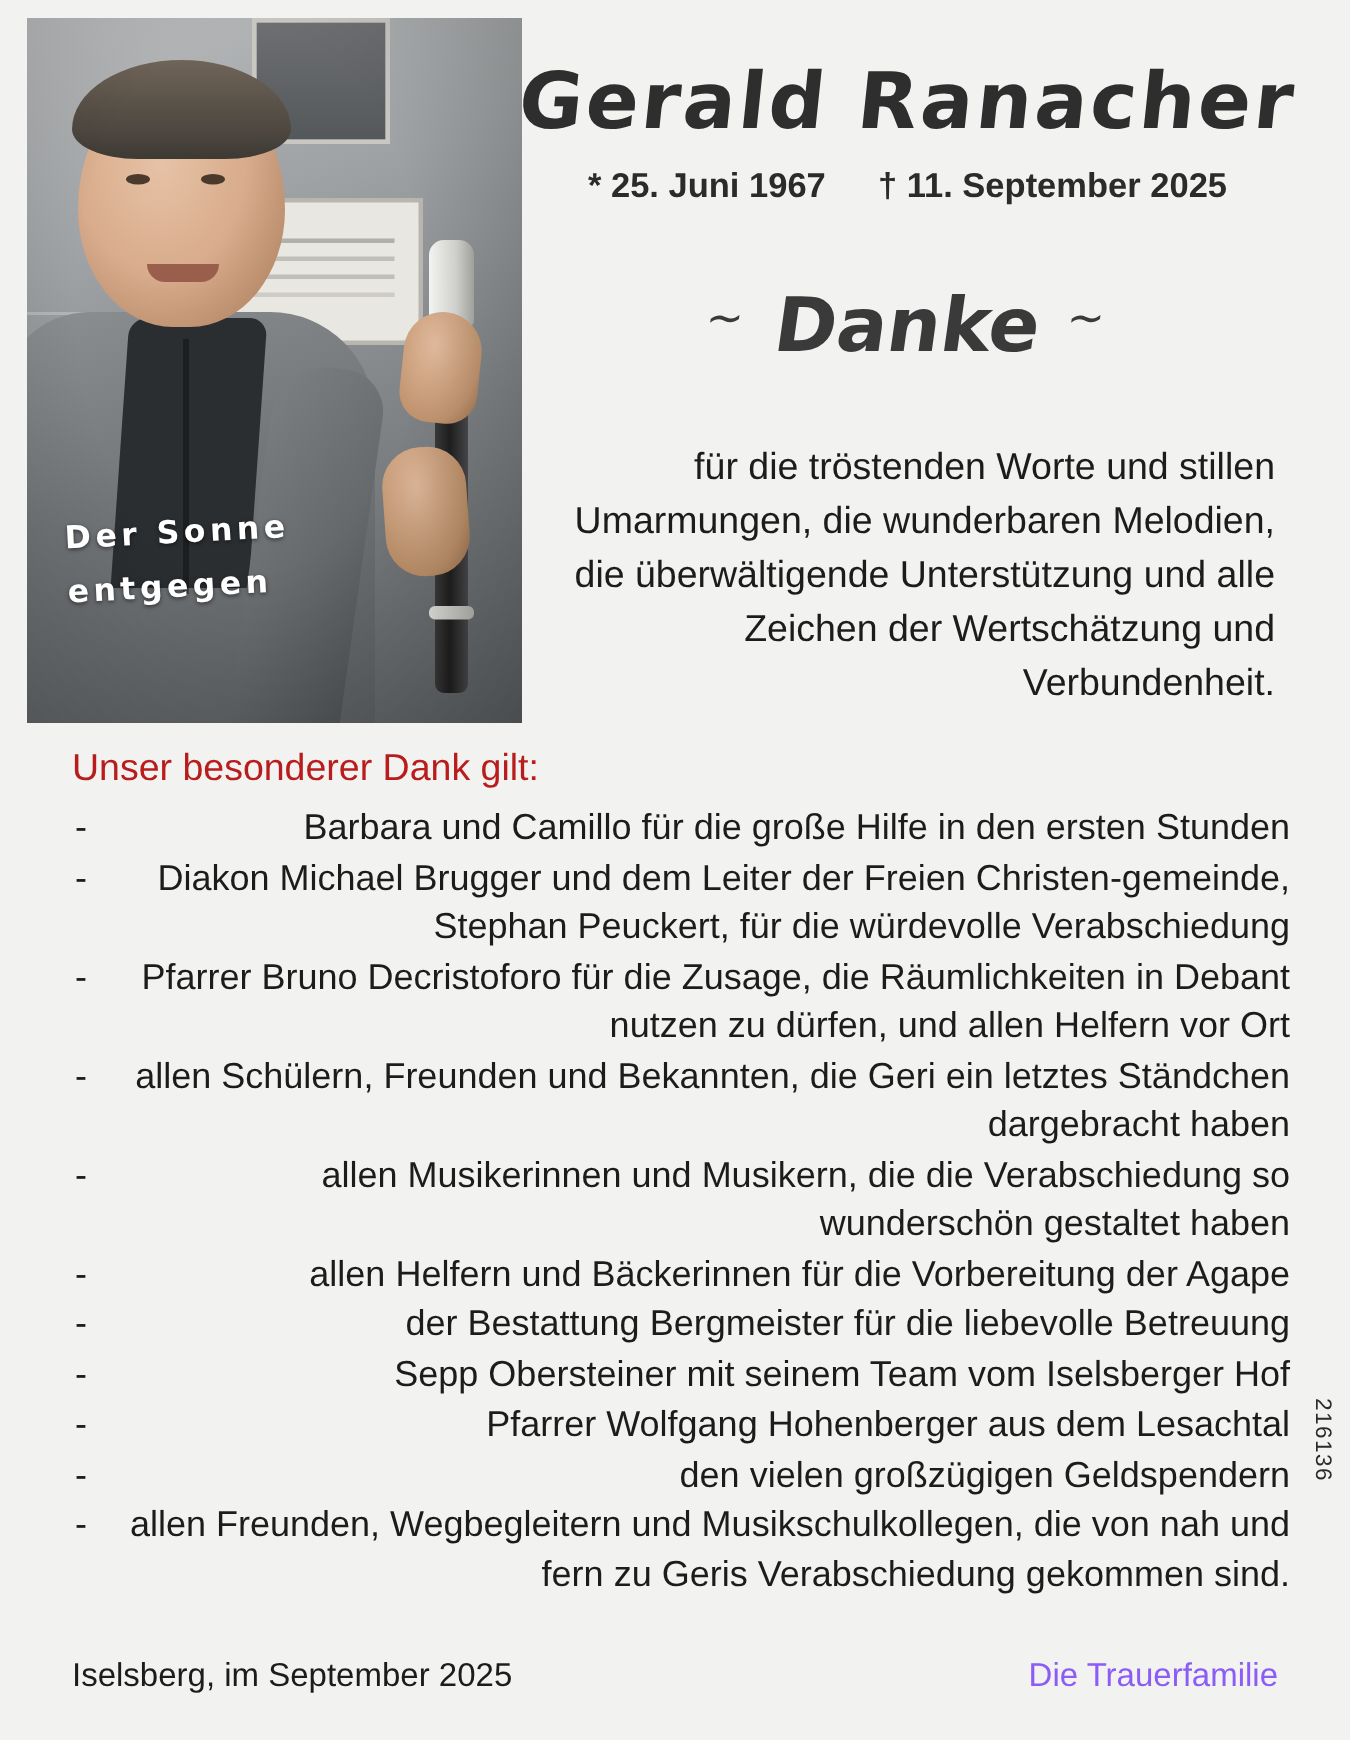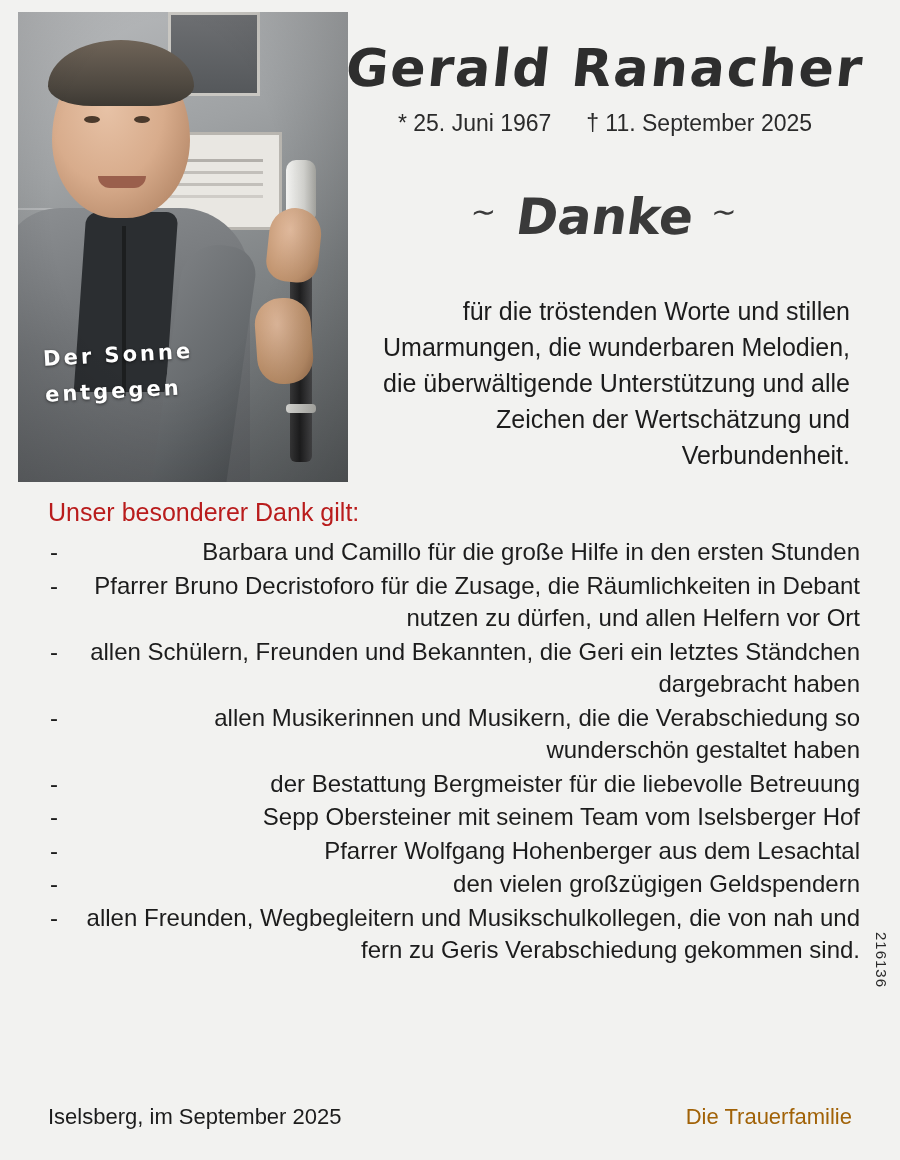--- a/index.html
+++ b/index.html
@@ -207,20 +207,21 @@
     transform: skewX(-6deg);
   }
   .dates {
     position: absolute;
     left: 330px;
     top: 110px;
     width: 550px;
     text-align: center;
     font-size: 23px;
     color: #2b2b2b;
+    font-weight: bold;
   }
   .dates .sep { display: inline-block; width: 22px; }
 
   .danke {
     position: absolute;
     left: 380px;
     top: 188px;
     width: 450px;
     text-align: center;
     font-family: "DejaVu Sans", sans-serif;
@@ -286,21 +287,21 @@
     left: 48px;
     bottom: 30px;
     font-size: 22px;
     color: #1c1c1c;
   }
   .footer-right {
     position: absolute;
     right: 48px;
     bottom: 30px;
     font-size: 22px;
-    color: #a16207;
+    color: #8b5cf6;
   }
   .ref-no {
     position: absolute;
     right: 10px;
     bottom: 172px;
     font-size: 15px;
     color: #2a2a2a;
     writing-mode: vertical-rl;
     letter-spacing: 1px;
   }
@@ -348,23 +349,25 @@
     <span>Danke</span>
     <span class="tilde">~</span>
   </div>
 
   <div class="intro">für die tröstenden Worte und stillen Umarmungen, die wunderbaren Melodien, die überwältigende Unterstützung und alle Zeichen der Wertschätzung und Verbundenheit.</div>
 
   <div class="thanks-head">Unser besonderer Dank gilt:</div>
 
   <ul class="thanks-list">
     <li>Barbara und Camillo für die große Hilfe in den ersten Stunden</li>
+    <li>Diakon Michael Brugger und dem Leiter der Freien Christen-gemeinde, Stephan Peuckert, für die würdevolle Verabschiedung</li>
     <li>Pfarrer Bruno Decristoforo für die Zusage, die Räumlichkeiten in Debant nutzen zu dürfen, und allen Helfern vor Ort</li>
     <li>allen Schülern, Freunden und Bekannten, die Geri ein letztes Ständchen dargebracht haben</li>
     <li>allen Musikerinnen und Musikern, die die Verabschiedung so wunderschön gestaltet haben</li>
+    <li>allen Helfern und Bäckerinnen für die Vorbereitung der Agape</li>
     <li>der Bestattung Bergmeister für die liebevolle Betreuung</li>
     <li>Sepp Obersteiner mit seinem Team vom Iselsberger Hof</li>
     <li>Pfarrer Wolfgang Hohenberger aus dem Lesachtal</li>
     <li>den vielen großzügigen Geldspendern</li>
     <li>allen Freunden, Wegbegleitern und Musikschulkollegen, die von nah und fern zu Geris Verabschiedung gekommen sind.</li>
   </ul>
 
   <div class="footer-left">Iselsberg, im September 2025</div>
   <div class="footer-right">Die Trauerfamilie</div>
   <div class="ref-no">216136</div>

